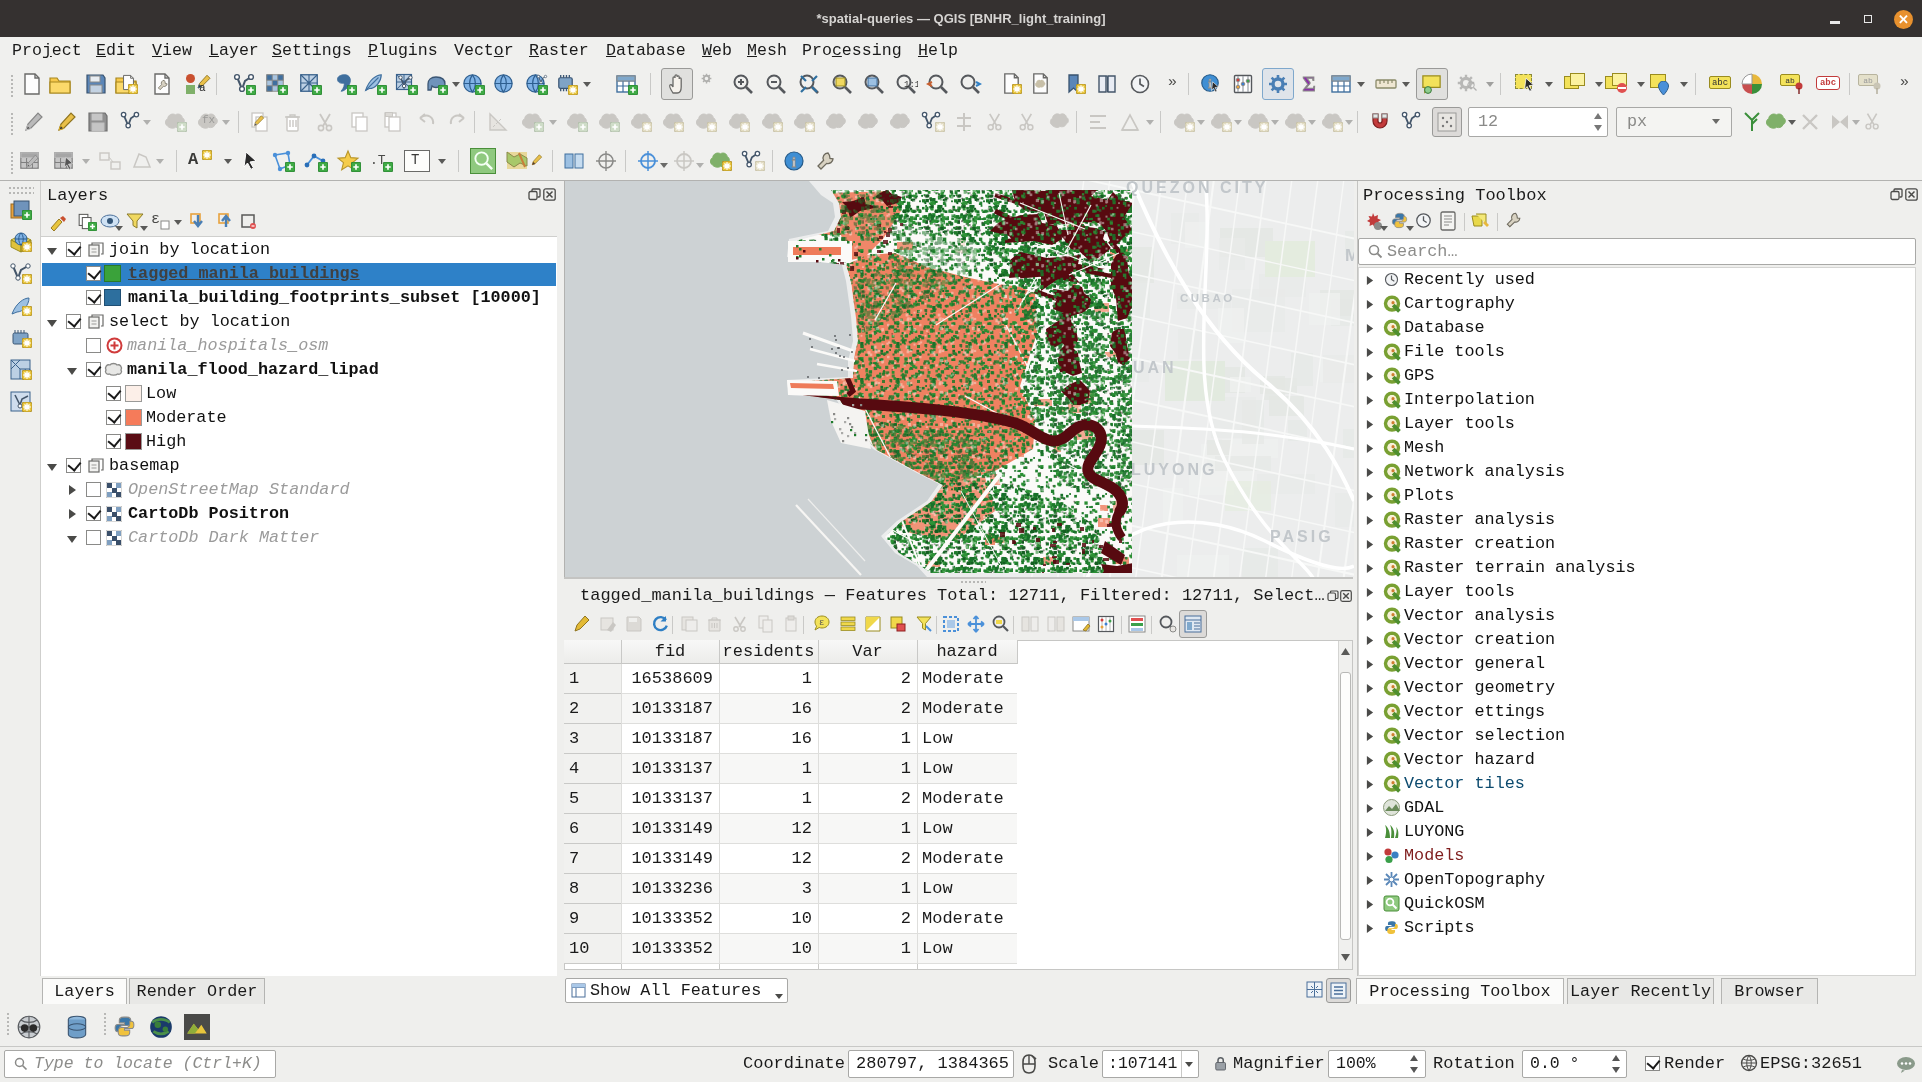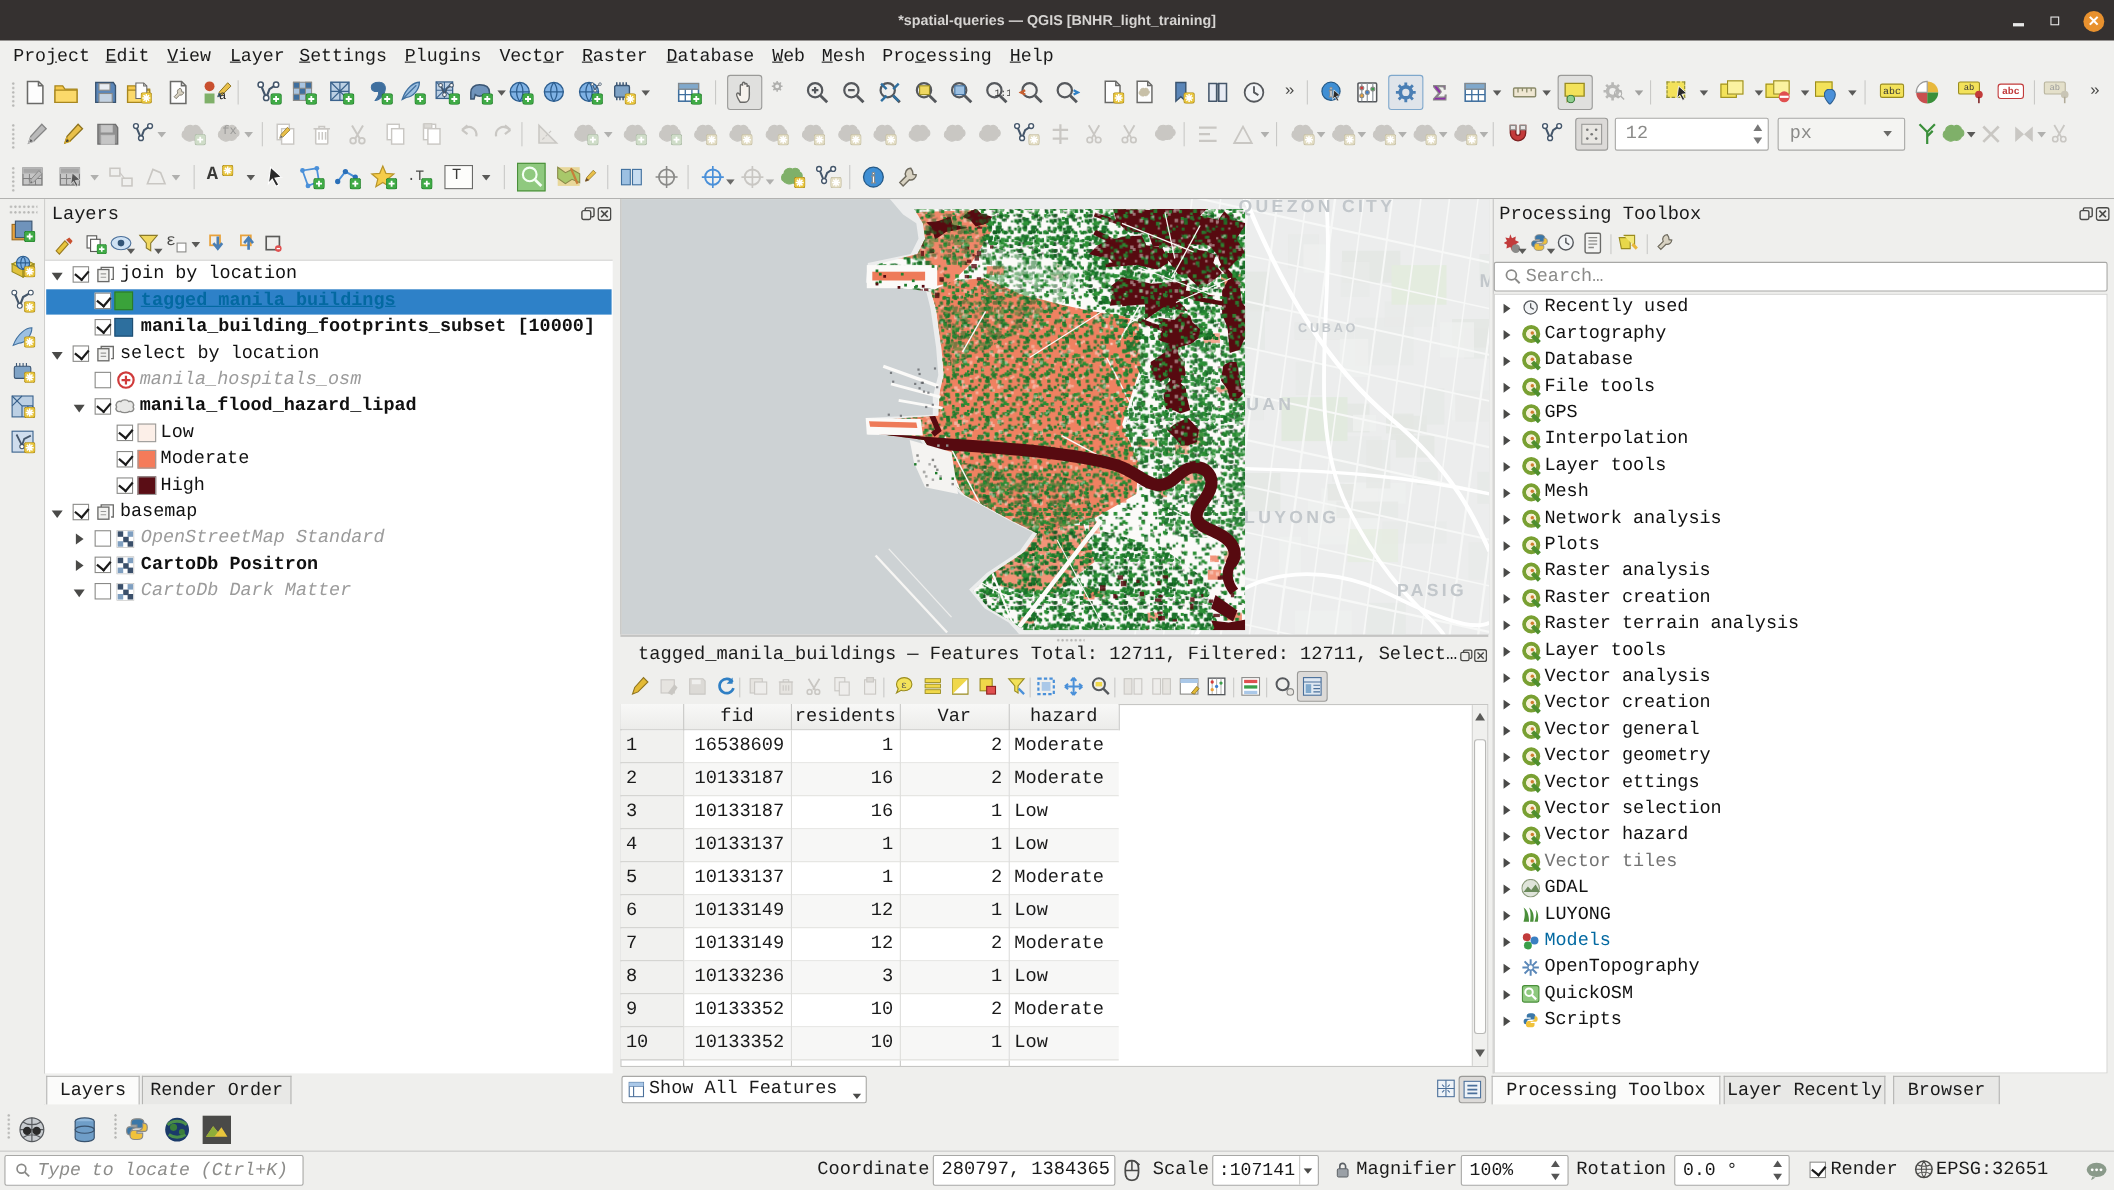--- a/index.html
+++ b/index.html
@@ -1665,21 +1665,21 @@
     <svg width="17" height="17">
       <rect x="1" y="4" width="10" height="11" fill="#f2f2f0" stroke="#6a6a68" stroke-width="1.2"></rect>
       <path d="M4 4V2h11v11h-2" fill="none" stroke="#6a6a68" stroke-width="1.2"></path>
       <path d="M3.5 8h5M3.5 11h5" stroke="#9a9a98"></path>
     </svg>
   </span>
 <div class="lbl" style="left:109px;top:238px;font-size:16.8px;line-height:24px;color:#111">join by location</div>
 <div class="ab" style="left:42px;top:263px;width:514px;height:23px;background:#2e81c8"></div>
 <div class="cb ck" style="left:86px;top:266px"></div>
 <div class="ab" style="left:104px;top:265px;width:17px;height:17px;background:#3aa23a;border:1px solid #2a7a2a"></div>
-<div class="lbl" style="left:128px;top:262px;font-size:16.8px;line-height:24px;font-weight:bold;color:#0369a1;text-decoration:underline">tagged_manila_buildings</div>
+<div class="lbl" style="left:128px;top:262px;font-size:16.8px;line-height:24px;font-weight:bold;color:#404040;text-decoration:underline">tagged_manila_buildings</div>
 <div class="cb ck" style="left:86px;top:290px"></div>
 <div class="ab" style="left:104px;top:289px;width:17px;height:17px;background:#2d6f9e;border:1px solid #1f4f74"></div>
 <div class="lbl" style="left:128px;top:286px;font-size:16.8px;line-height:24px;font-weight:bold;color:#111">manila_building_footprints_subset [10000]</div>
 <span class="ic" style="left:46px;top:318px">
     <svg width="12" height="10" viewBox="0 0 12 10">
       <path d="M1 2h10L6 9z" fill="#4a4a48"></path>
     </svg>
   </span>
 <div class="cb ck" style="left:66px;top:314px"></div>
 <span class="ic" style="left:88px;top:313px">
@@ -2093,21 +2093,21 @@
 <span class="ic" style="left:1366px;top:779px">
     <svg width="8" height="11" viewBox="0 0 9 12">
       <path d="M1 1l7 5-7 5z" fill="#4a4a48"></path>
     </svg>
   </span>
 <span class="ic" style="left:1383px;top:775px">
     <svg width="18" height="18" viewBox="0 0 23 23">
       <use href="#gqlogo"></use>
     </svg>
   </span>
-<div class="lbl" style="left:1404px;top:772px;font-size:16.8px;line-height:24px;color:#737373">Vector tiles</div>
+<div class="lbl" style="left:1404px;top:772px;font-size:16.8px;line-height:24px;color:#0c4a6e">Vector tiles</div>
 <span class="ic" style="left:1366px;top:803px">
     <svg width="8" height="11" viewBox="0 0 9 12">
       <path d="M1 1l7 5-7 5z" fill="#4a4a48"></path>
     </svg>
   </span>
 <span class="ic" style="left:1383px;top:799px">
     <svg width="17" height="17">
       <circle cx="8.5" cy="8.5" r="8" fill="#dfe4da" stroke="#8a9a7a"></circle>
       <path d="M2 12l4-5 3 3 4-5 4 7z" fill="#6a8a5a"></path>
     </svg>
@@ -2129,21 +2129,21 @@
       <path d="M1 1l7 5-7 5z" fill="#4a4a48"></path>
     </svg>
   </span>
 <span class="ic" style="left:1383px;top:847px">
     <svg width="17" height="17">
       <circle cx="5" cy="5" r="3.6" fill="#c23b3b"></circle>
       <circle cx="12" cy="8" r="3.6" fill="#3a7fc2"></circle>
       <circle cx="6" cy="12.5" r="3.6" fill="#3a9f4a"></circle>
     </svg>
   </span>
-<div class="lbl" style="left:1404px;top:844px;font-size:16.8px;line-height:24px;color:#0369a1">Models</div>
+<div class="lbl" style="left:1404px;top:844px;font-size:16.8px;line-height:24px;color:#7f1d1d">Models</div>
 <span class="ic" style="left:1366px;top:875px">
     <svg width="8" height="11" viewBox="0 0 9 12">
       <path d="M1 1l7 5-7 5z" fill="#4a4a48"></path>
     </svg>
   </span>
 <span class="ic" style="left:1383px;top:871px">
     <svg width="17" height="17">
       <path d="M8.5 1v15M1 8.5h15M3 3l11 11M14 3L3 14" stroke="#5a87b8" stroke-width="1.8"></path>
       <circle cx="8.5" cy="8.5" r="2.4" fill="#fff" stroke="#5a87b8"></circle>
     </svg>

